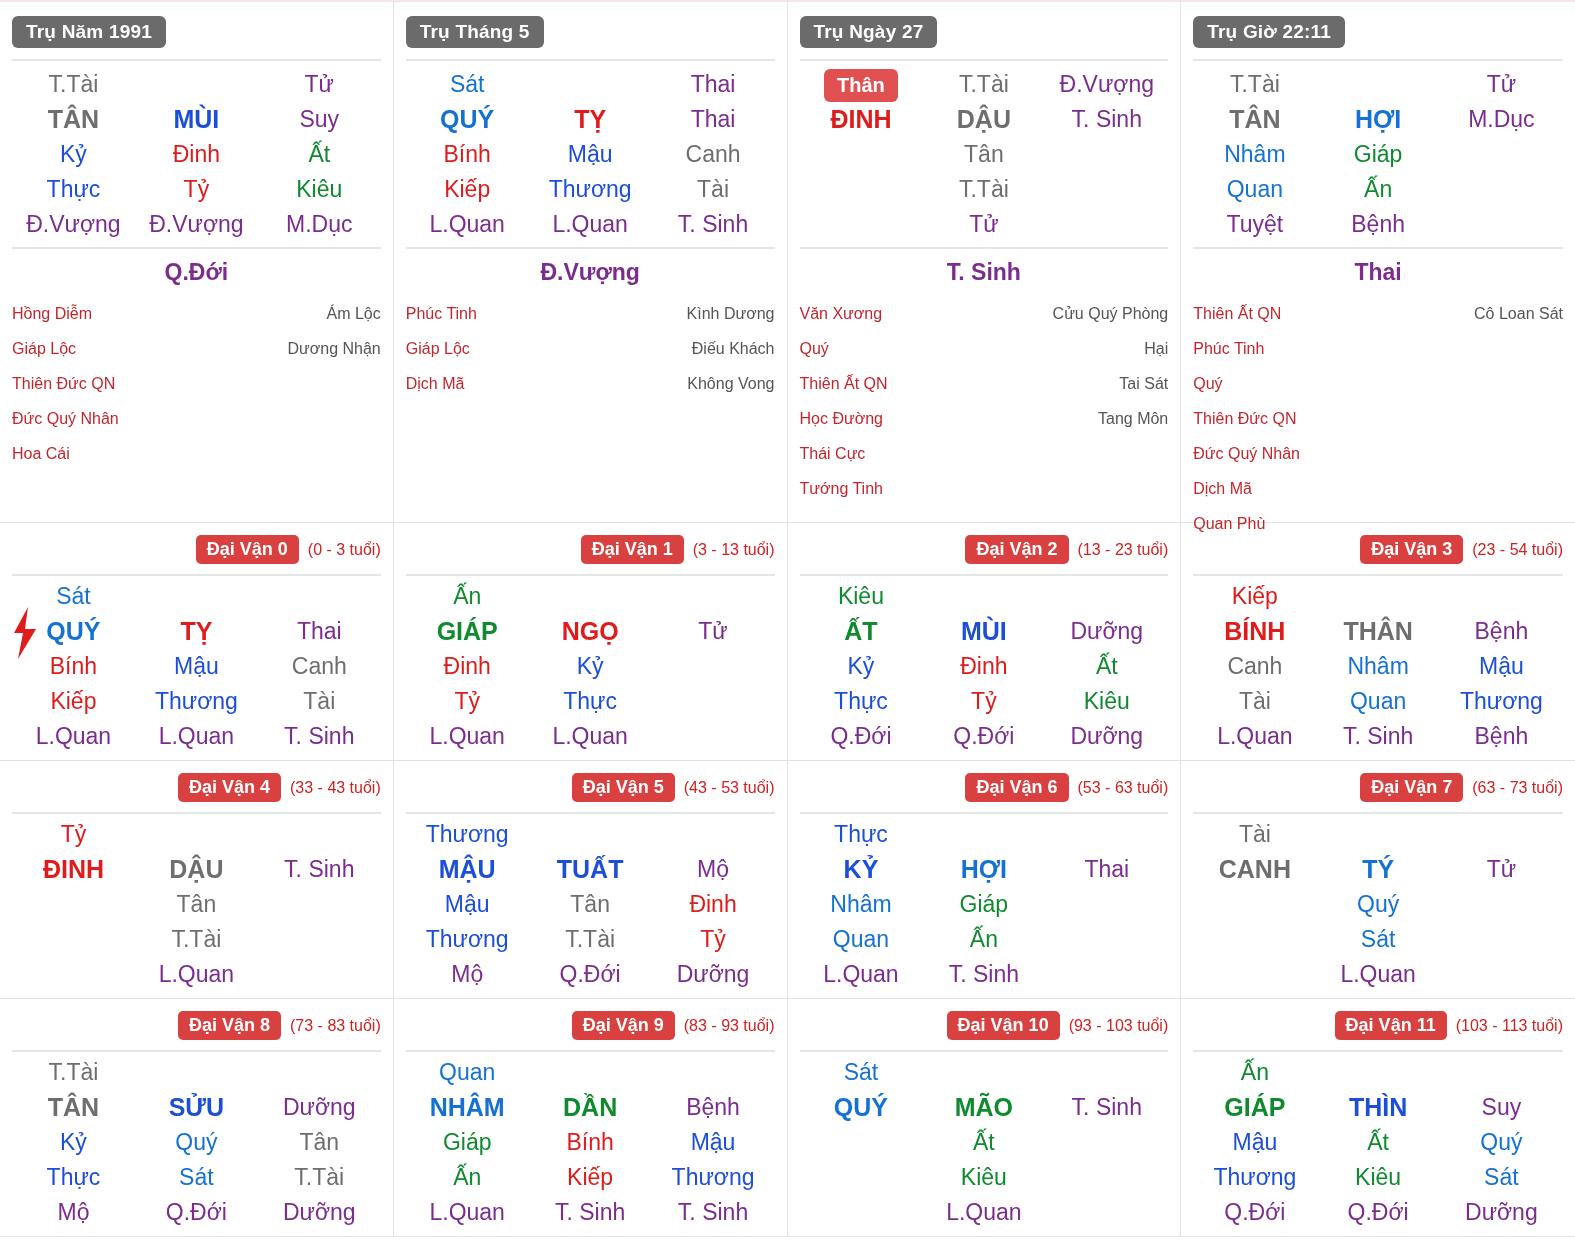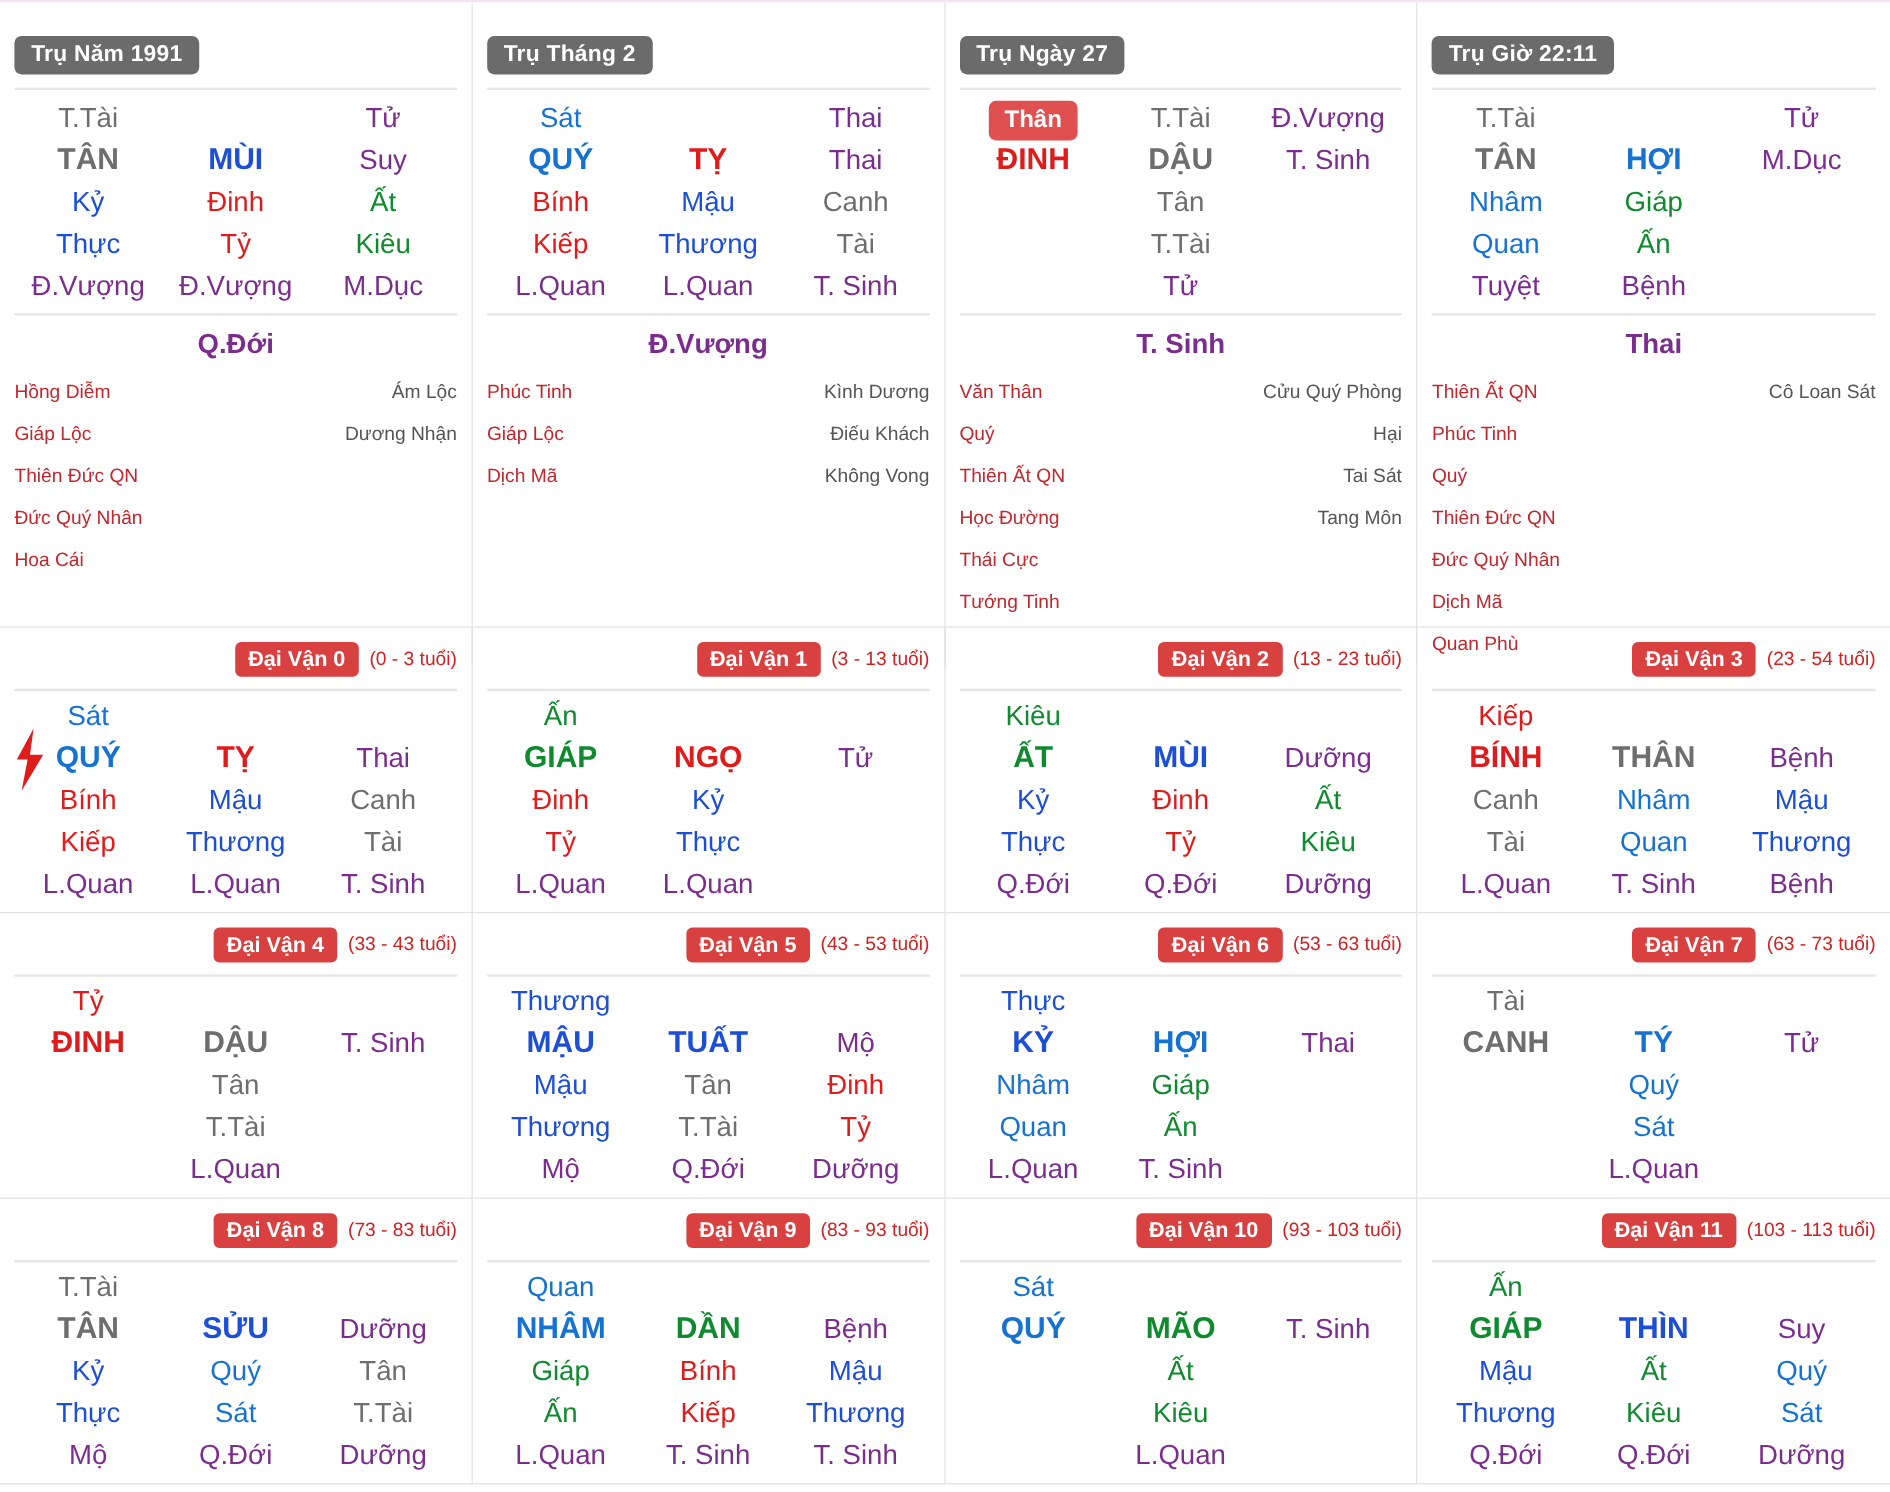--- a/index.html
+++ b/index.html
@@ -18,21 +18,21 @@
   }
 
   
   .pillars {
     display: grid;
     grid-template-columns: repeat(4, 1fr);
     height: 520px;
   }
   .pillar {
     border-right: 1px solid #e2e2e2;
-    padding: 28px 12px 0 12px;
+    padding: 14px 12px 0 12px;
     position: relative;
   }
   .pillar:last-child { border-right: none; }
 
   .tag {
     display: inline-block;
     background: #6b6b6b;
     color: #fff;
     font-size: 19px;
     font-weight: bold;
@@ -197,21 +197,21 @@
             <div class="star good">Hoa Cái</div>
           </div>
           <div class="right">
             <div class="star bad">Ám Lộc</div>
             <div class="star bad">Dương Nhận</div>
             <div class="star bad">&nbsp;</div>
             <div class="star bad">&nbsp;</div>
             <div class="star bad">&nbsp;</div>
           </div>
         </div></div>
-      <div class="pillar"><span class="tag">Trụ Tháng 2</span><div class="hr"></div><div class="cols">
+      <div class="pillar"><span class="tag">Trụ Tháng 5</span><div class="hr"></div><div class="cols">
           <div class="col">
             <div class="cell c-water">Sát</div>
             <div class="cell big c-water">QUÝ</div>
             <div class="cell c-fire">Bính</div>
             <div class="cell c-fire">Kiếp</div>
             <div class="cell c-stage">L.Quan</div>
           </div>
           <div class="col">
             <div class="cell empty">&nbsp;</div>
             <div class="cell big c-fire">TỴ</div>
@@ -255,21 +255,21 @@
           </div>
           <div class="col">
             <div class="cell c-stage">Đ.Vượng</div>
             <div class="cell c-stage">T. Sinh</div>
             <div class="cell empty">&nbsp;</div>
             <div class="cell empty">&nbsp;</div>
             <div class="cell empty">&nbsp;</div>
           </div>
         </div><div class="summary">T. Sinh</div><div class="stars">
           <div class="left">
-            <div class="star good">Văn Thân</div>
+            <div class="star good">Văn Xương</div>
             <div class="star good">Quý</div>
             <div class="star good">Thiên Ất QN</div>
             <div class="star good">Học Đường</div>
             <div class="star good">Thái Cực</div>
             <div class="star good">Tướng Tinh</div>
           </div>
           <div class="right">
             <div class="star bad">Cửu Quý Phòng</div>
             <div class="star bad">Hại</div>
             <div class="star bad">Tai Sát</div>

